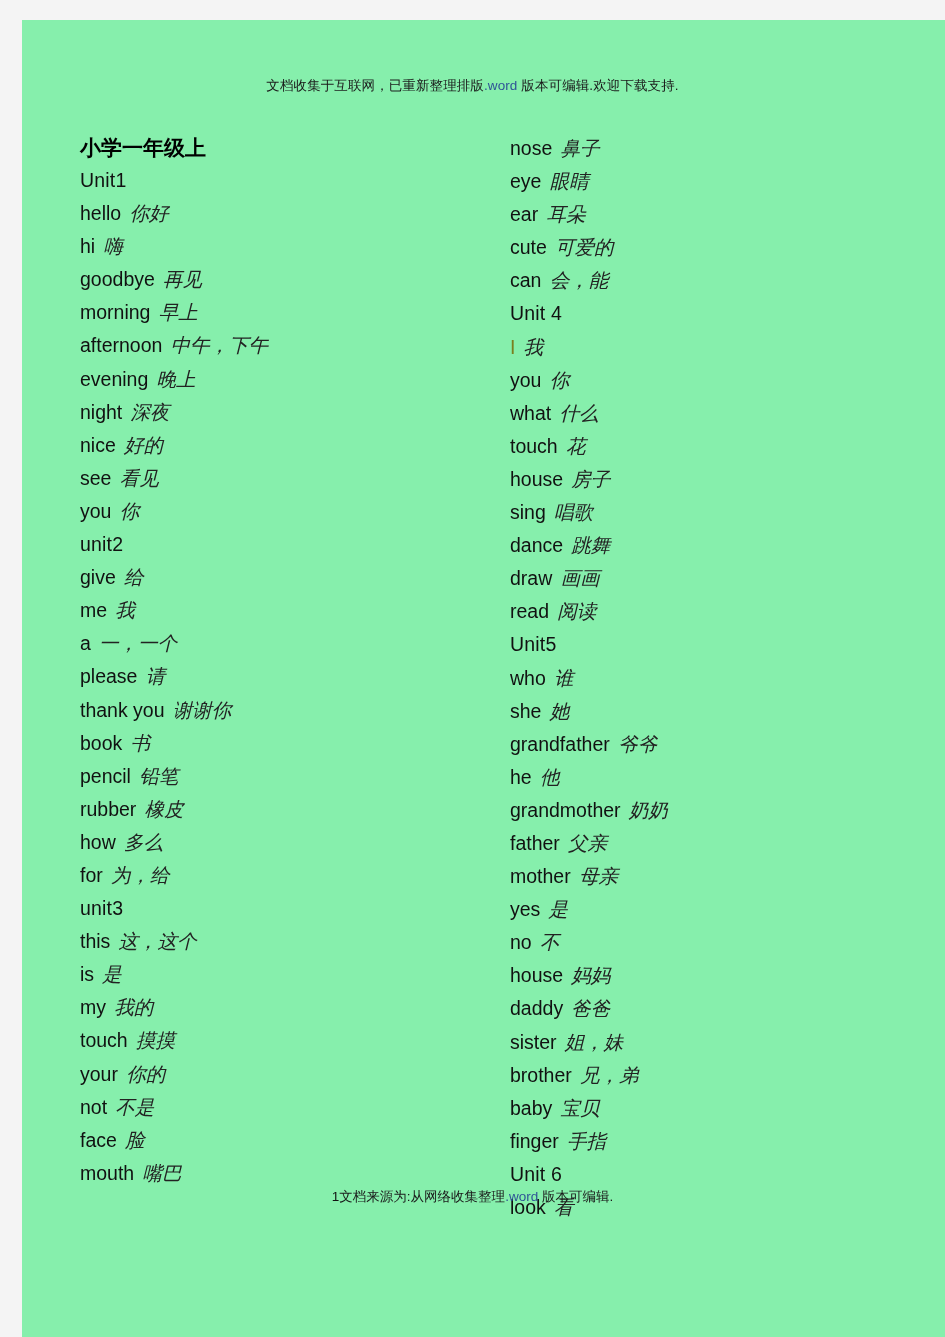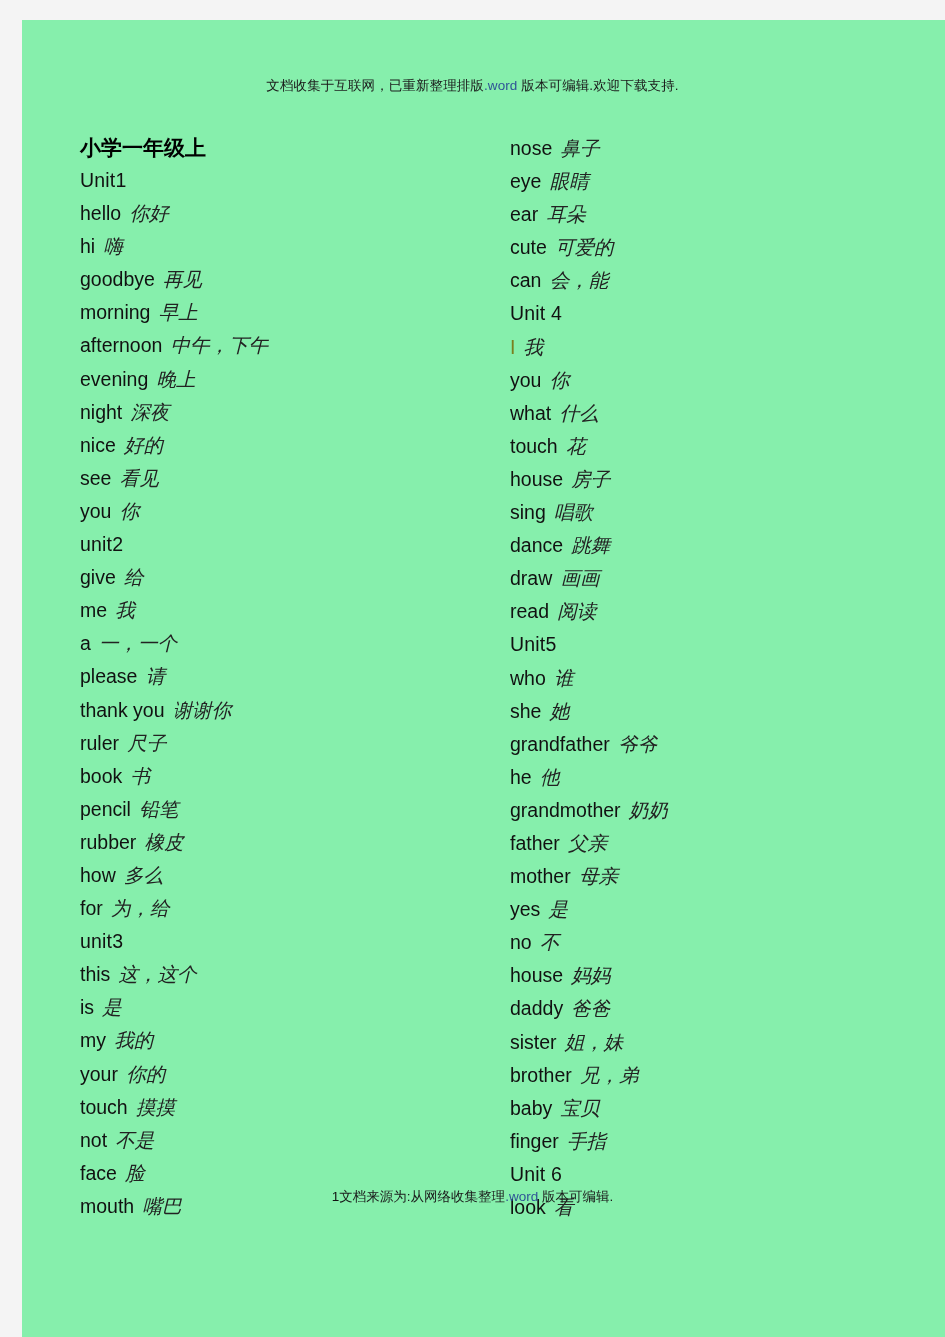--- a/index.html
+++ b/index.html
@@ -130,32 +130,31 @@
           <div class="entry"><span class="term">night</span><span class="gloss">深夜</span></div>
           <div class="entry"><span class="term">nice</span><span class="gloss">好的</span></div>
           <div class="entry"><span class="term">see</span><span class="gloss">看见</span></div>
           <div class="entry"><span class="term">you</span><span class="gloss">你</span></div>
           <div class="entry unit"><span class="term">unit2</span></div>
           <div class="entry"><span class="term">give</span><span class="gloss">给</span></div>
           <div class="entry"><span class="term">me</span><span class="gloss">我</span></div>
           <div class="entry"><span class="term">a</span><span class="gloss">一，一个</span></div>
           <div class="entry"><span class="term">please</span><span class="gloss">请</span></div>
           <div class="entry"><span class="term">thank you</span><span class="gloss">谢谢你</span></div>
-          <div class="entry"><span class="term">ruler</span><span class="gloss">尺子</span></div>
           <div class="entry"><span class="term">book</span><span class="gloss">书</span></div>
           <div class="entry"><span class="term">pencil</span><span class="gloss">铅笔</span></div>
           <div class="entry"><span class="term">rubber</span><span class="gloss">橡皮</span></div>
           <div class="entry"><span class="term">how</span><span class="gloss">多么</span></div>
           <div class="entry"><span class="term">for</span><span class="gloss">为，给</span></div>
           <div class="entry unit"><span class="term">unit3</span></div>
           <div class="entry"><span class="term">this</span><span class="gloss">这，这个</span></div>
           <div class="entry"><span class="term">is</span><span class="gloss">是</span></div>
           <div class="entry"><span class="term">my</span><span class="gloss">我的</span></div>
+          <div class="entry"><span class="term">touch</span><span class="gloss">摸摸</span></div>
           <div class="entry"><span class="term">your</span><span class="gloss">你的</span></div>
-          <div class="entry"><span class="term">touch</span><span class="gloss">摸摸</span></div>
           <div class="entry"><span class="term">not</span><span class="gloss">不是</span></div>
           <div class="entry"><span class="term">face</span><span class="gloss">脸</span></div>
           <div class="entry"><span class="term">mouth</span><span class="gloss">嘴巴</span></div>
         </div>
     </div>
 
     <div class="column" id="col-right">
       <div id="right-entries">
           <div class="entry"><span class="term">nose</span><span class="gloss">鼻子</span></div>
           <div class="entry"><span class="term">eye</span><span class="gloss">眼睛</span></div>

